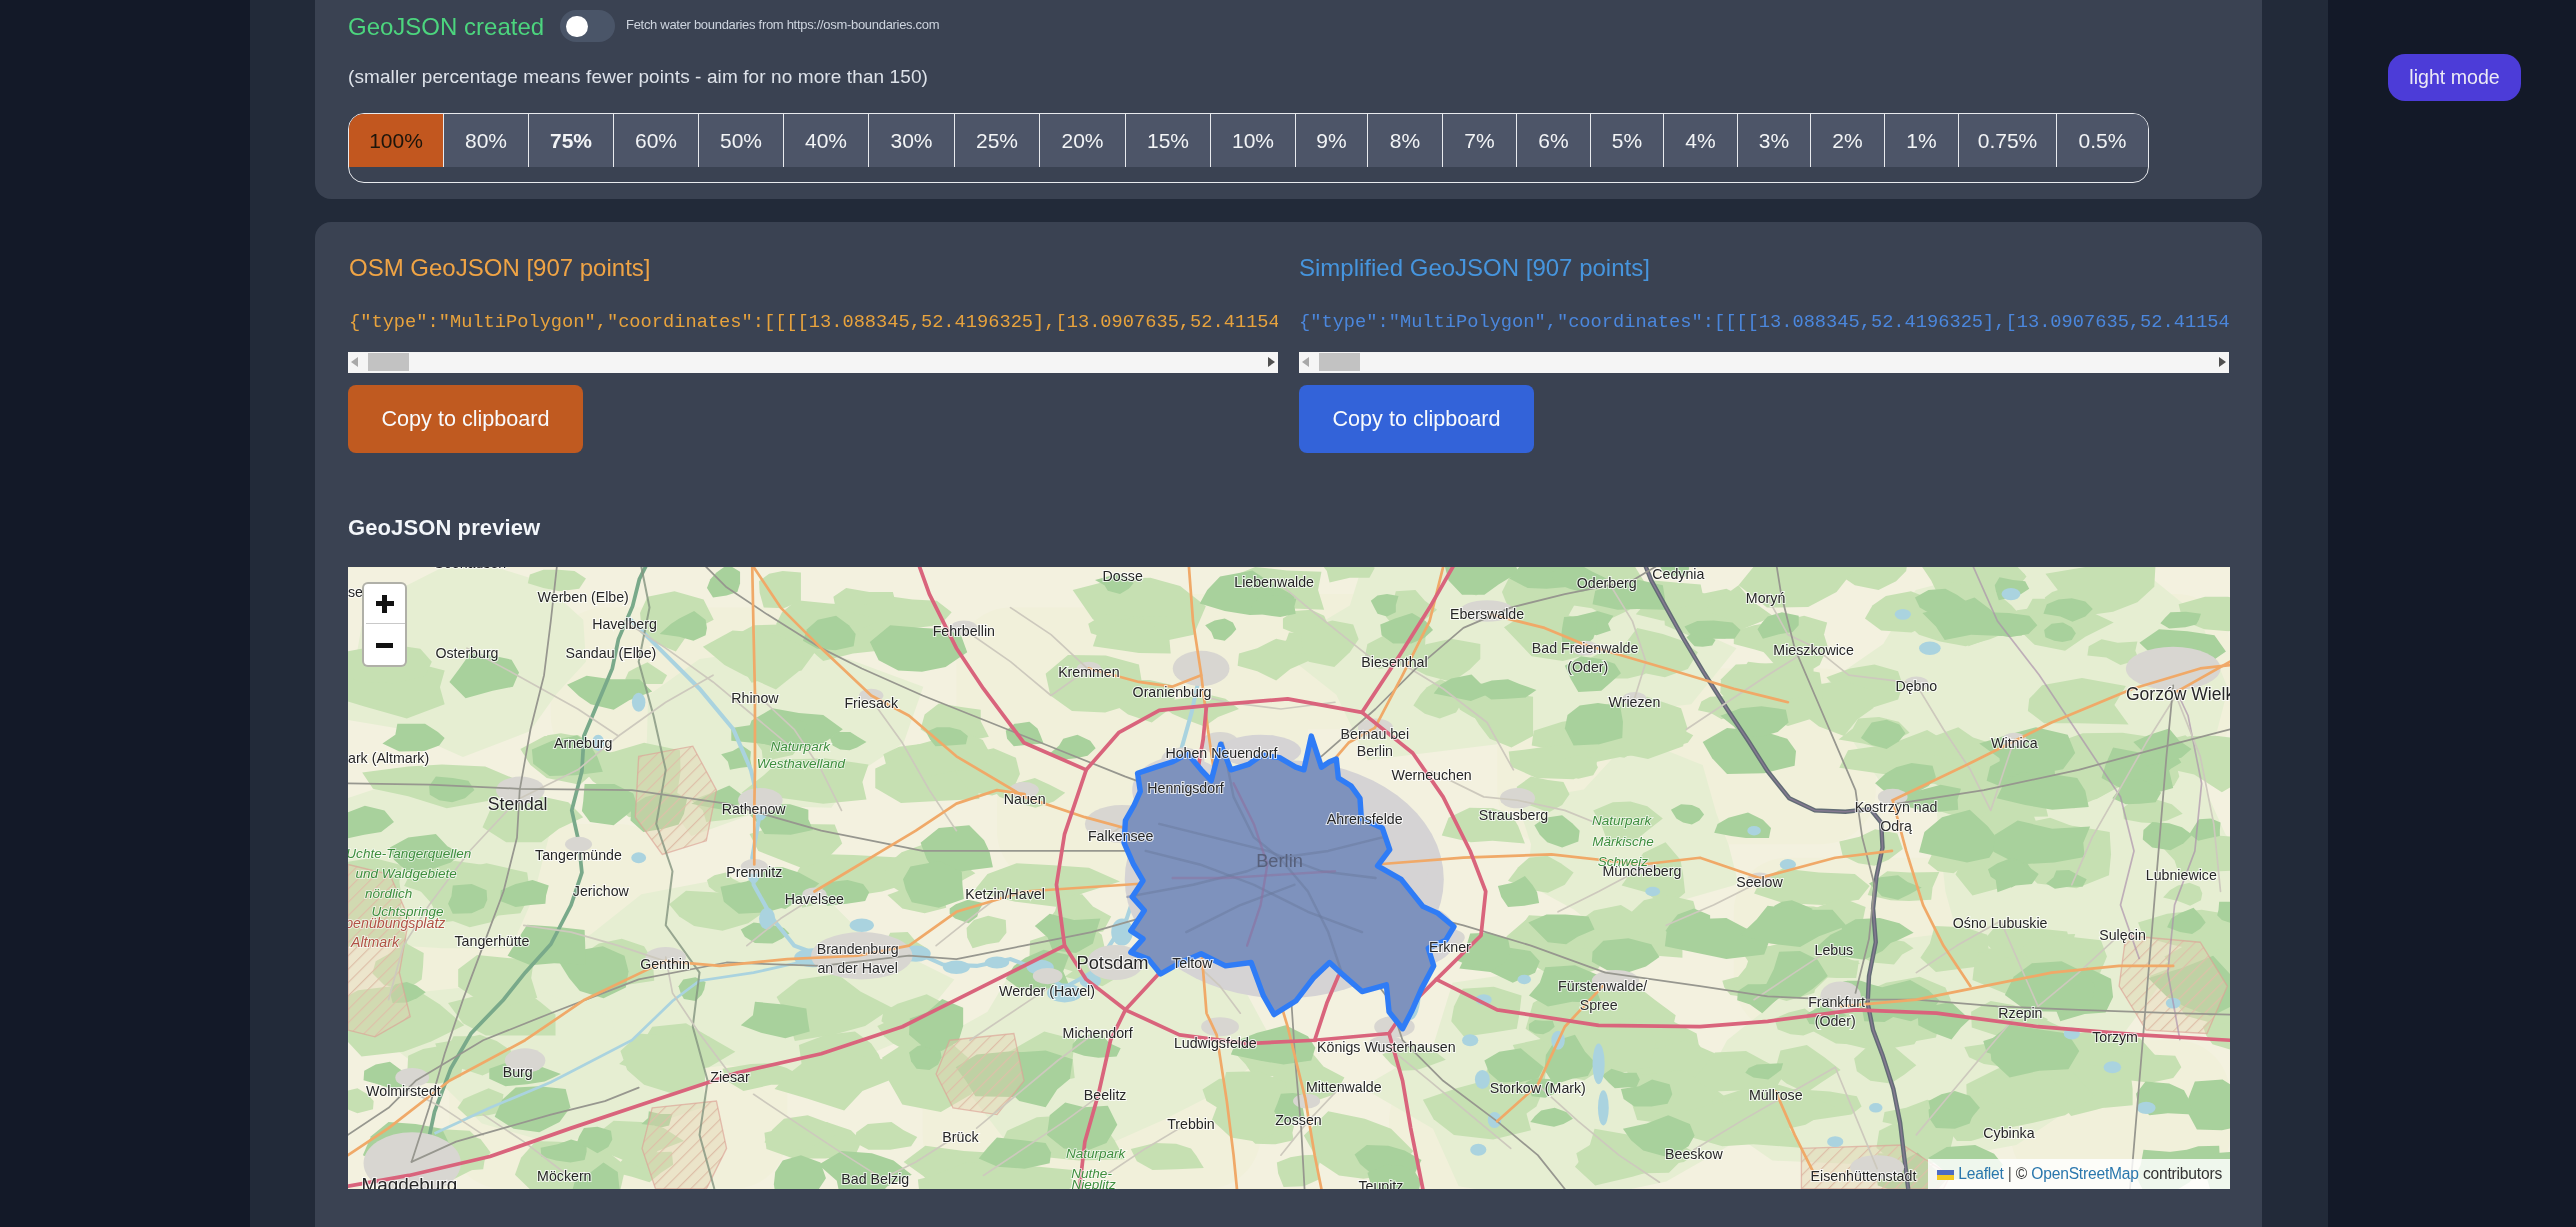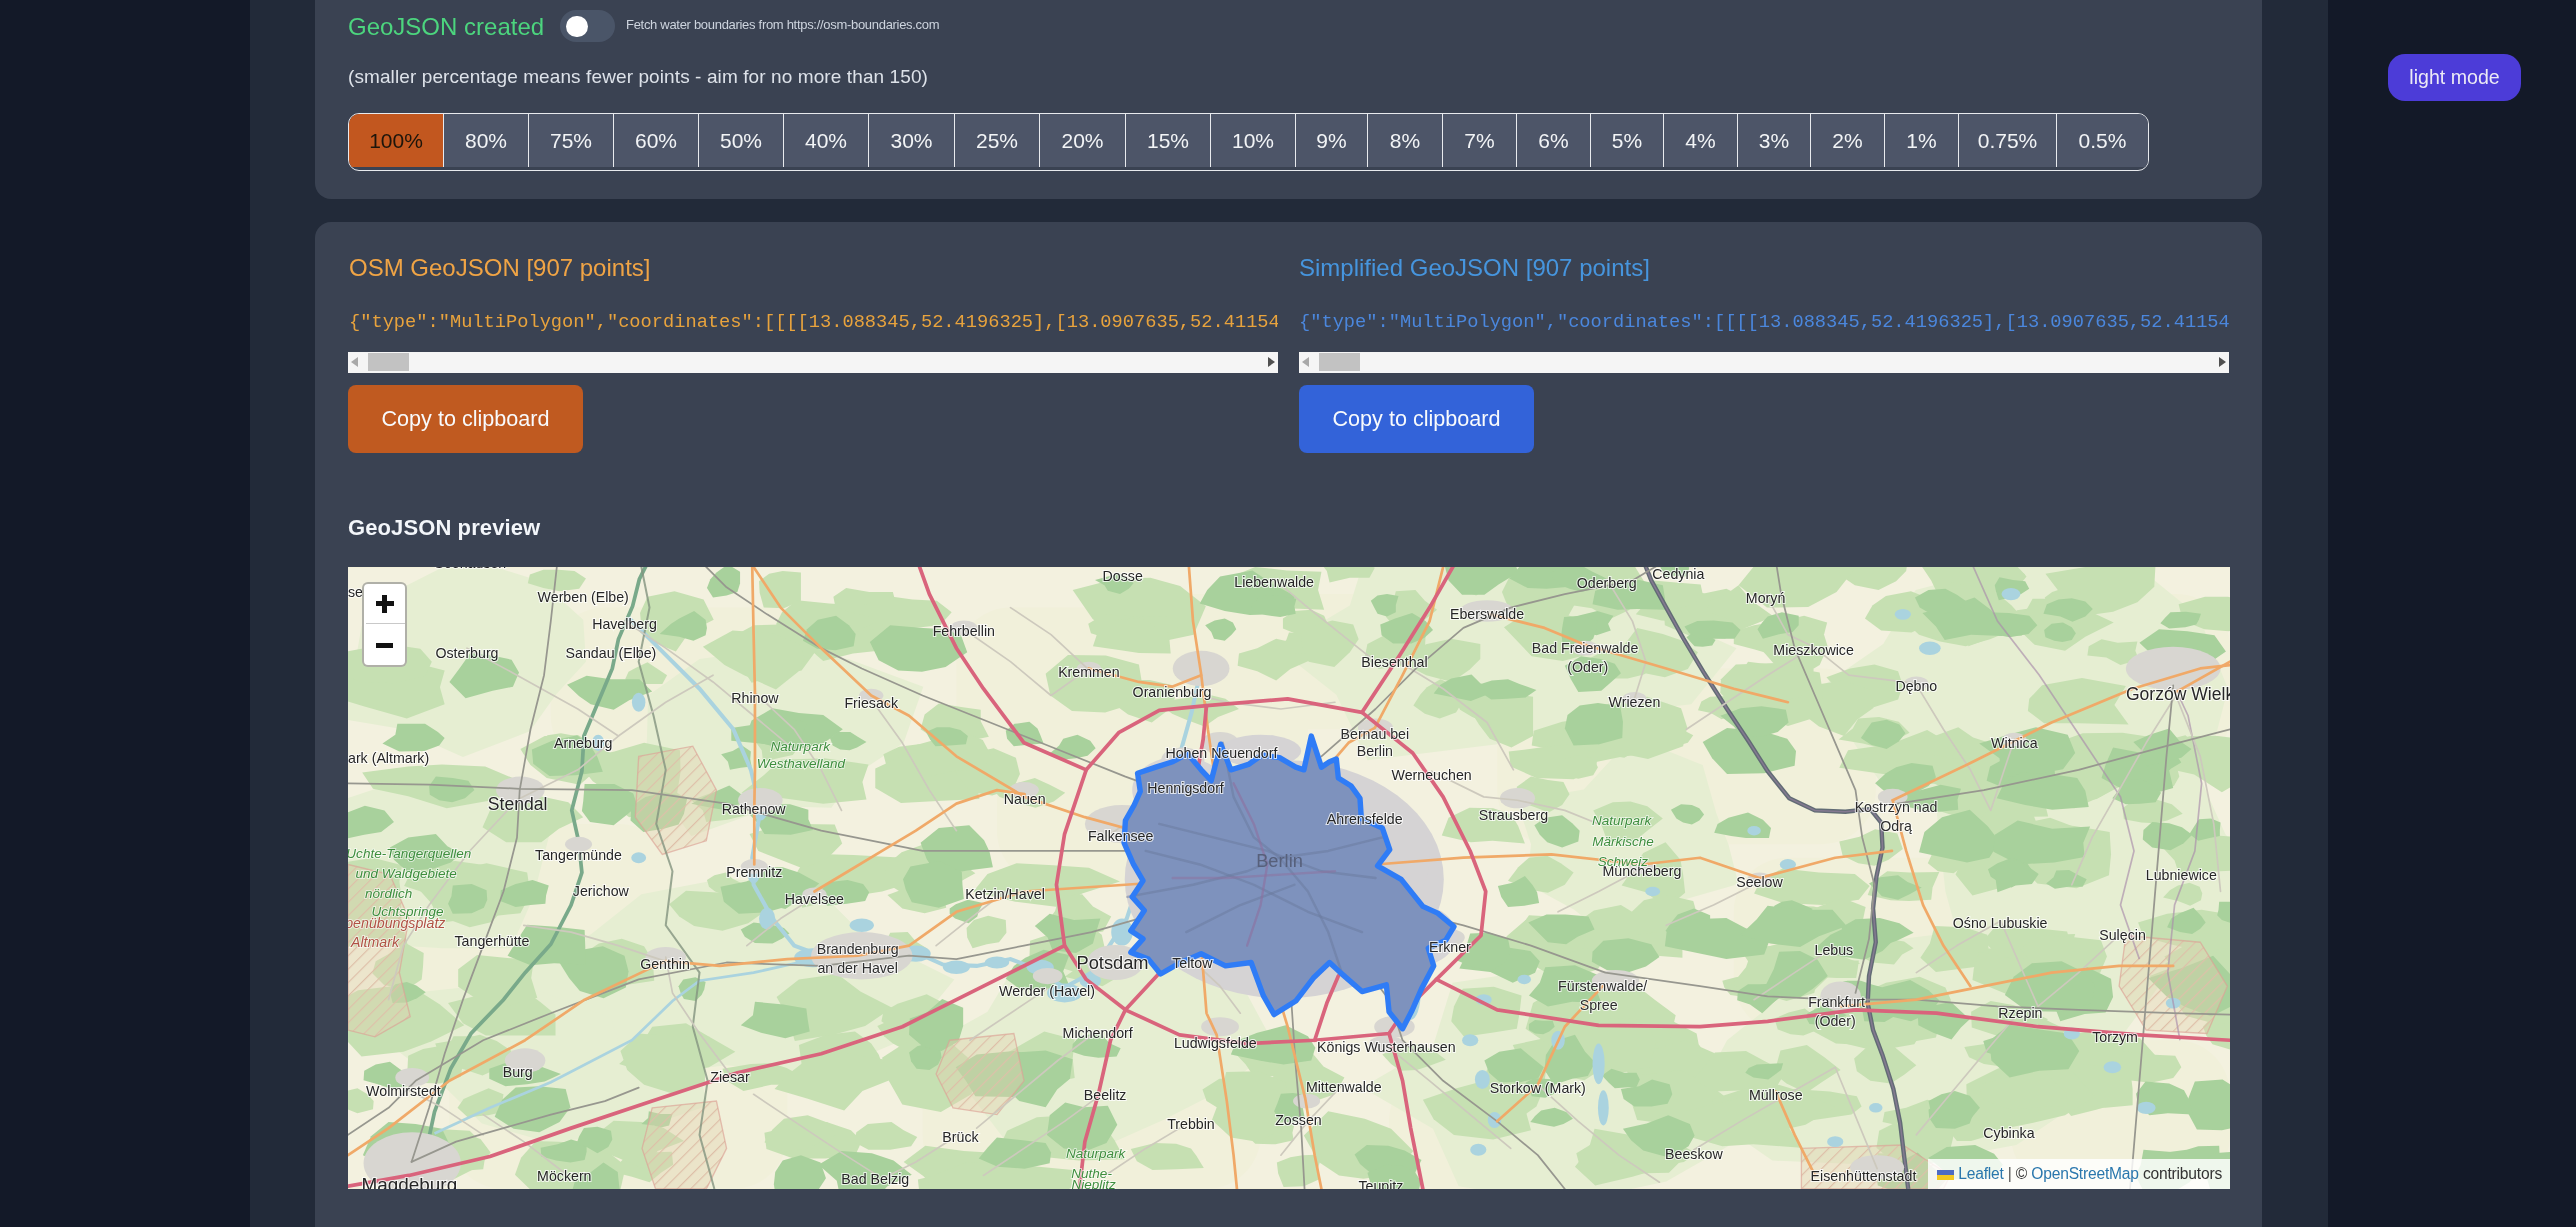--- a/index.html
+++ b/index.html
@@ -9,24 +9,24 @@
 </style></head>
 <body>
 <div class="abs" style="left:250px;top:0;width:2078px;height:1228px;background:#222a39;"></div>
 
 <div class="abs" style="left:315px;top:-30px;width:1947px;height:229px;background:#3a4252;border-radius:16px;"></div>
 <div class="abs" style="left:348px;top:13px;font-size:24px;color:#4cd57e;">GeoJSON created</div>
 <div class="abs" style="left:560px;top:10px;width:55px;height:32px;border-radius:16px;background:#4a5568;"></div>
 <div class="abs" style="left:566px;top:15.6px;width:21.6px;height:21.6px;border-radius:50%;background:#fff;"></div>
 <div class="abs" style="left:626px;top:17px;font-size:13px;letter-spacing:-0.3px;color:#cdd4de;">Fetch water boundaries from https://osm-boundaries.com</div>
 <div class="abs" style="left:348px;top:66px;font-size:19px;letter-spacing:0.1px;color:#dde2e9;">(smaller percentage means fewer points - aim for no more than 150)</div>
-<div class="abs" style="left:348px;top:113px;height:58px;display:flex;border:1.4px solid #e8eaee;border-radius:11px;overflow:hidden;">
+<div class="abs" style="left:348px;top:113px;height:70px;display:flex;border:1.4px solid #e8eaee;border-radius:16px;overflow:hidden;">
     <div class="pbtn sel" style="width:94px;">100%</div>
     <div class="pbtn" style="width:85px;">80%</div>
-    <div class="pbtn" style="width:85px;">75%</div>
+    <div class="pbtn" style="width:85px;font-weight:bold;">75%</div>
     <div class="pbtn" style="width:85px;">60%</div>
     <div class="pbtn" style="width:85px;">50%</div>
     <div class="pbtn" style="width:85px;">40%</div>
     <div class="pbtn" style="width:86px;">30%</div>
     <div class="pbtn" style="width:85px;">25%</div>
     <div class="pbtn" style="width:86px;">20%</div>
     <div class="pbtn" style="width:85px;">15%</div>
     <div class="pbtn" style="width:85px;">10%</div>
     <div class="pbtn" style="width:72px;">9%</div>
     <div class="pbtn" style="width:75px;">8%</div>

